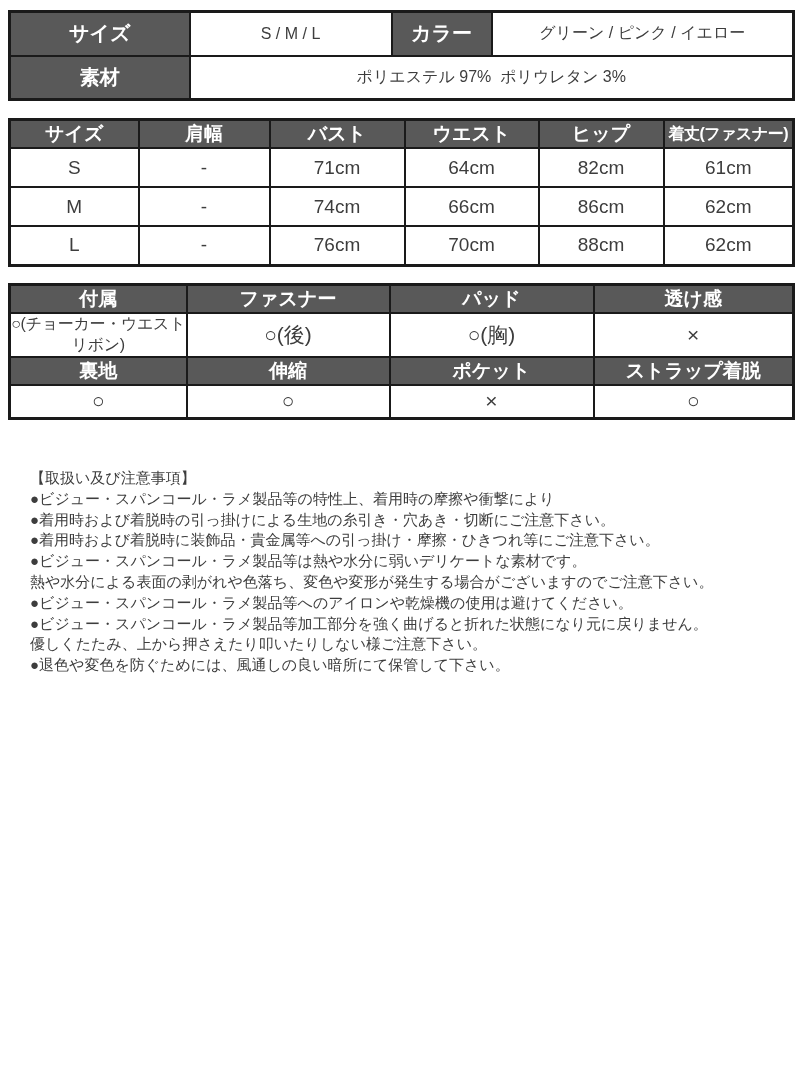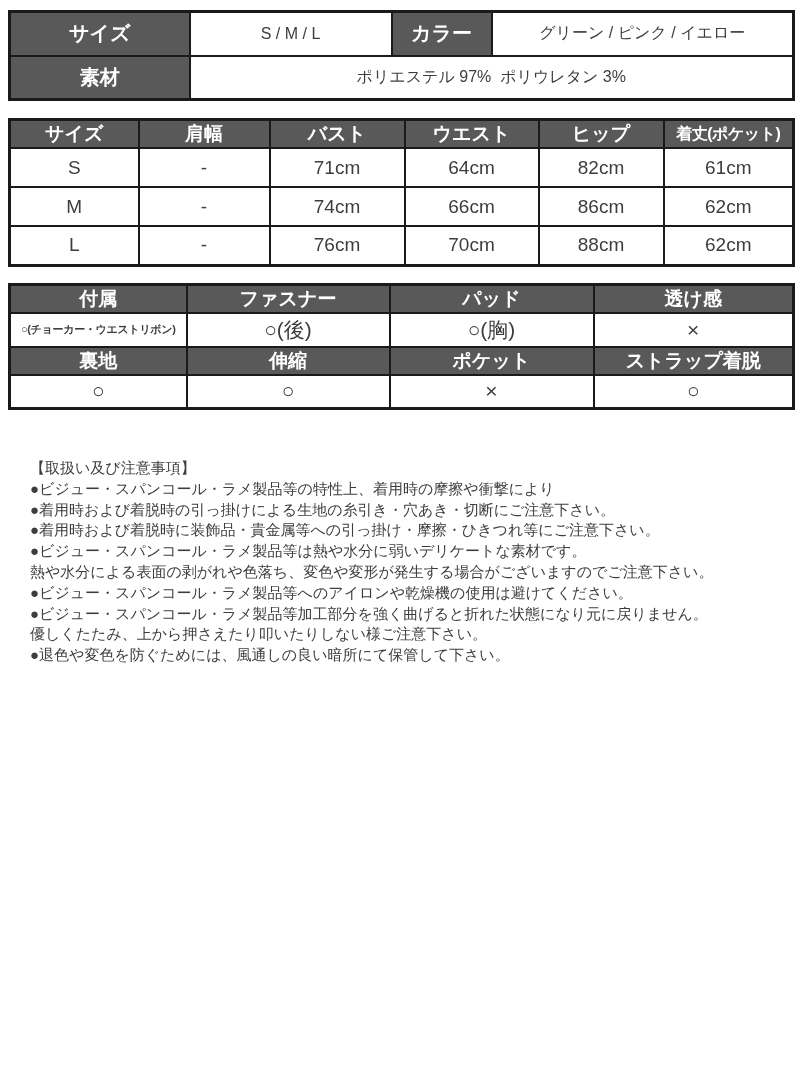--- a/index.html
+++ b/index.html
@@ -46,21 +46,21 @@
   .spec-table .prewrap{white-space:pre-wrap;}
   
   .size-table{margin-top:17px;}
   .size-table th.hdr{height:22px;font-size:19px;}
   .size-table th.hdr.narrow{font-size:16px;letter-spacing:-0.5px;}
   .size-table td.val{height:39px;font-size:19px;}
   
   .attr-table{margin-top:16px;}
   .attr-table th.hdr{height:26px;font-size:19px;}
   .attr-table td.val{height:34px;font-size:21px;}
-  .attr-table td.val.small{font-size:11px;letter-spacing:-0.3px;font-weight:bold;}
+  .attr-table td.val.small{font-size:16px;letter-spacing:-0.3px;}
   
   .notes{margin:48px 0 0 22px;font-size:15px;line-height:20.8px;color:var(--body-text);}
   .notes .line{white-space:nowrap;}
 </style>
 </head>
 <body>
 
 <div class="page">
 
   <table class="spec-table">
@@ -93,21 +93,21 @@
         <col style="width:125px">
         <col style="width:130px">
     </colgroup>
     <tbody>
         <tr>
       <th class="hdr">サイズ</th>
       <th class="hdr">肩幅</th>
       <th class="hdr">バスト</th>
       <th class="hdr">ウエスト</th>
       <th class="hdr">ヒップ</th>
-      <th class="hdr narrow">着丈(ポケット)</th>
+      <th class="hdr narrow">着丈(ファスナー)</th>
     </tr>
     <tr>
       <td class="val">S</td>
       <td class="val">-</td>
       <td class="val">71cm</td>
       <td class="val">64cm</td>
       <td class="val">82cm</td>
       <td class="val">61cm</td>
     </tr>
     <tr>

